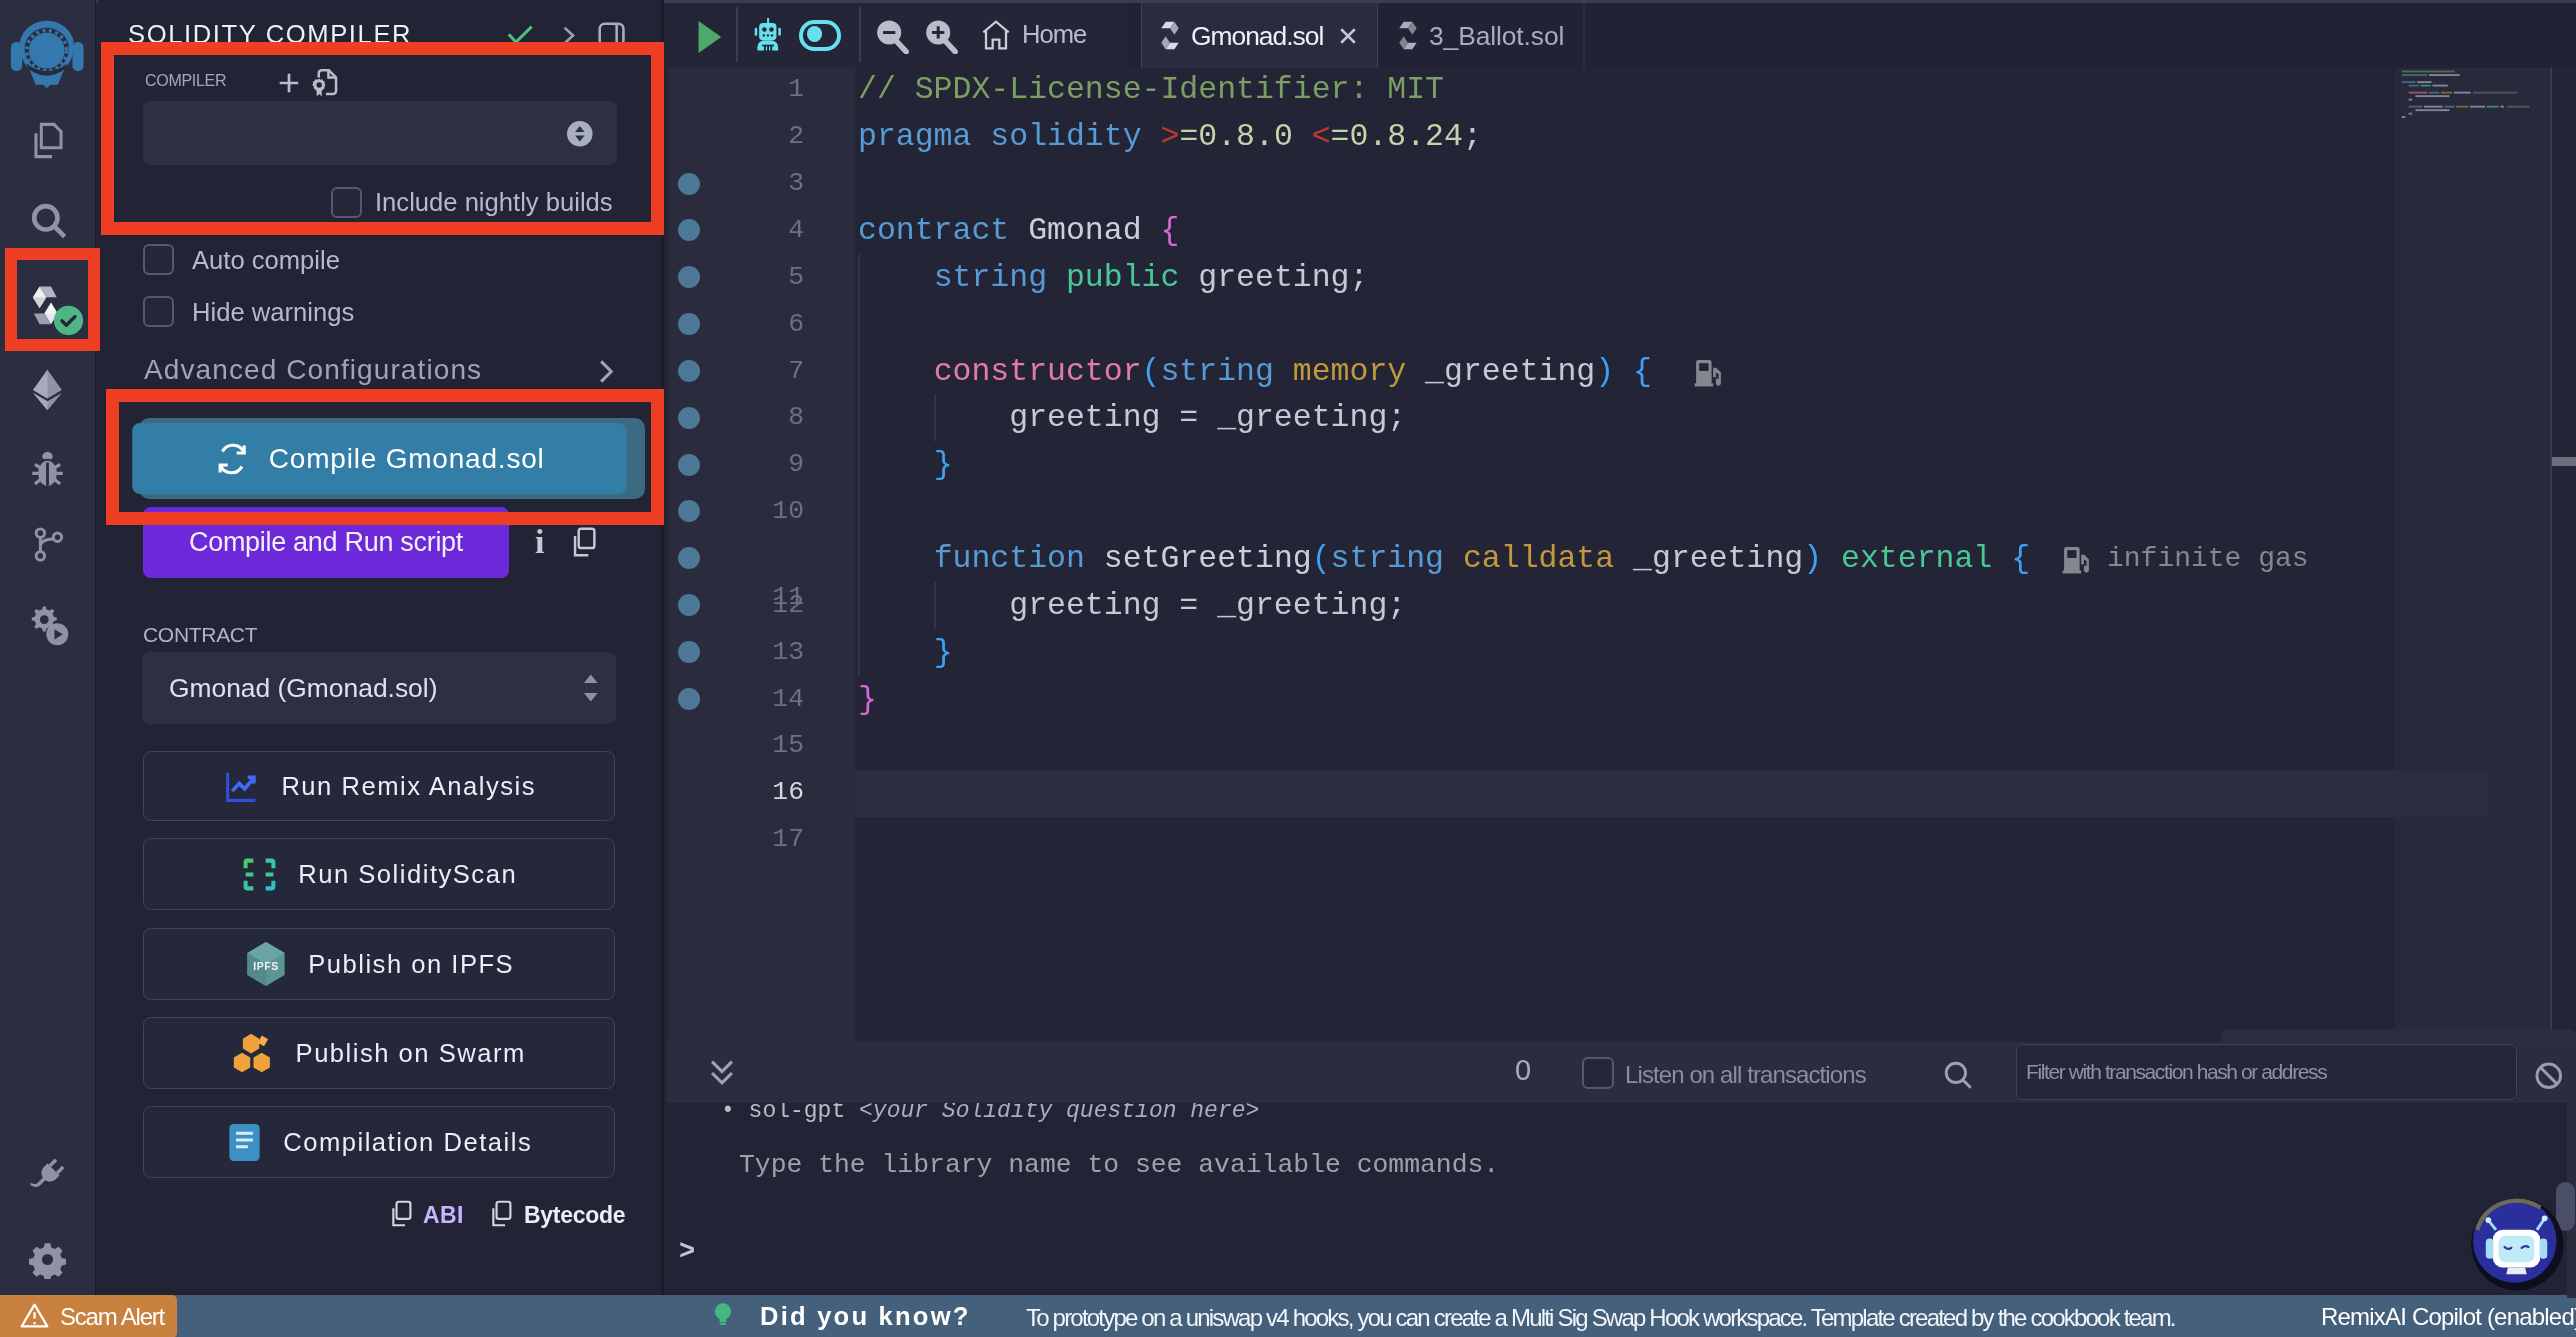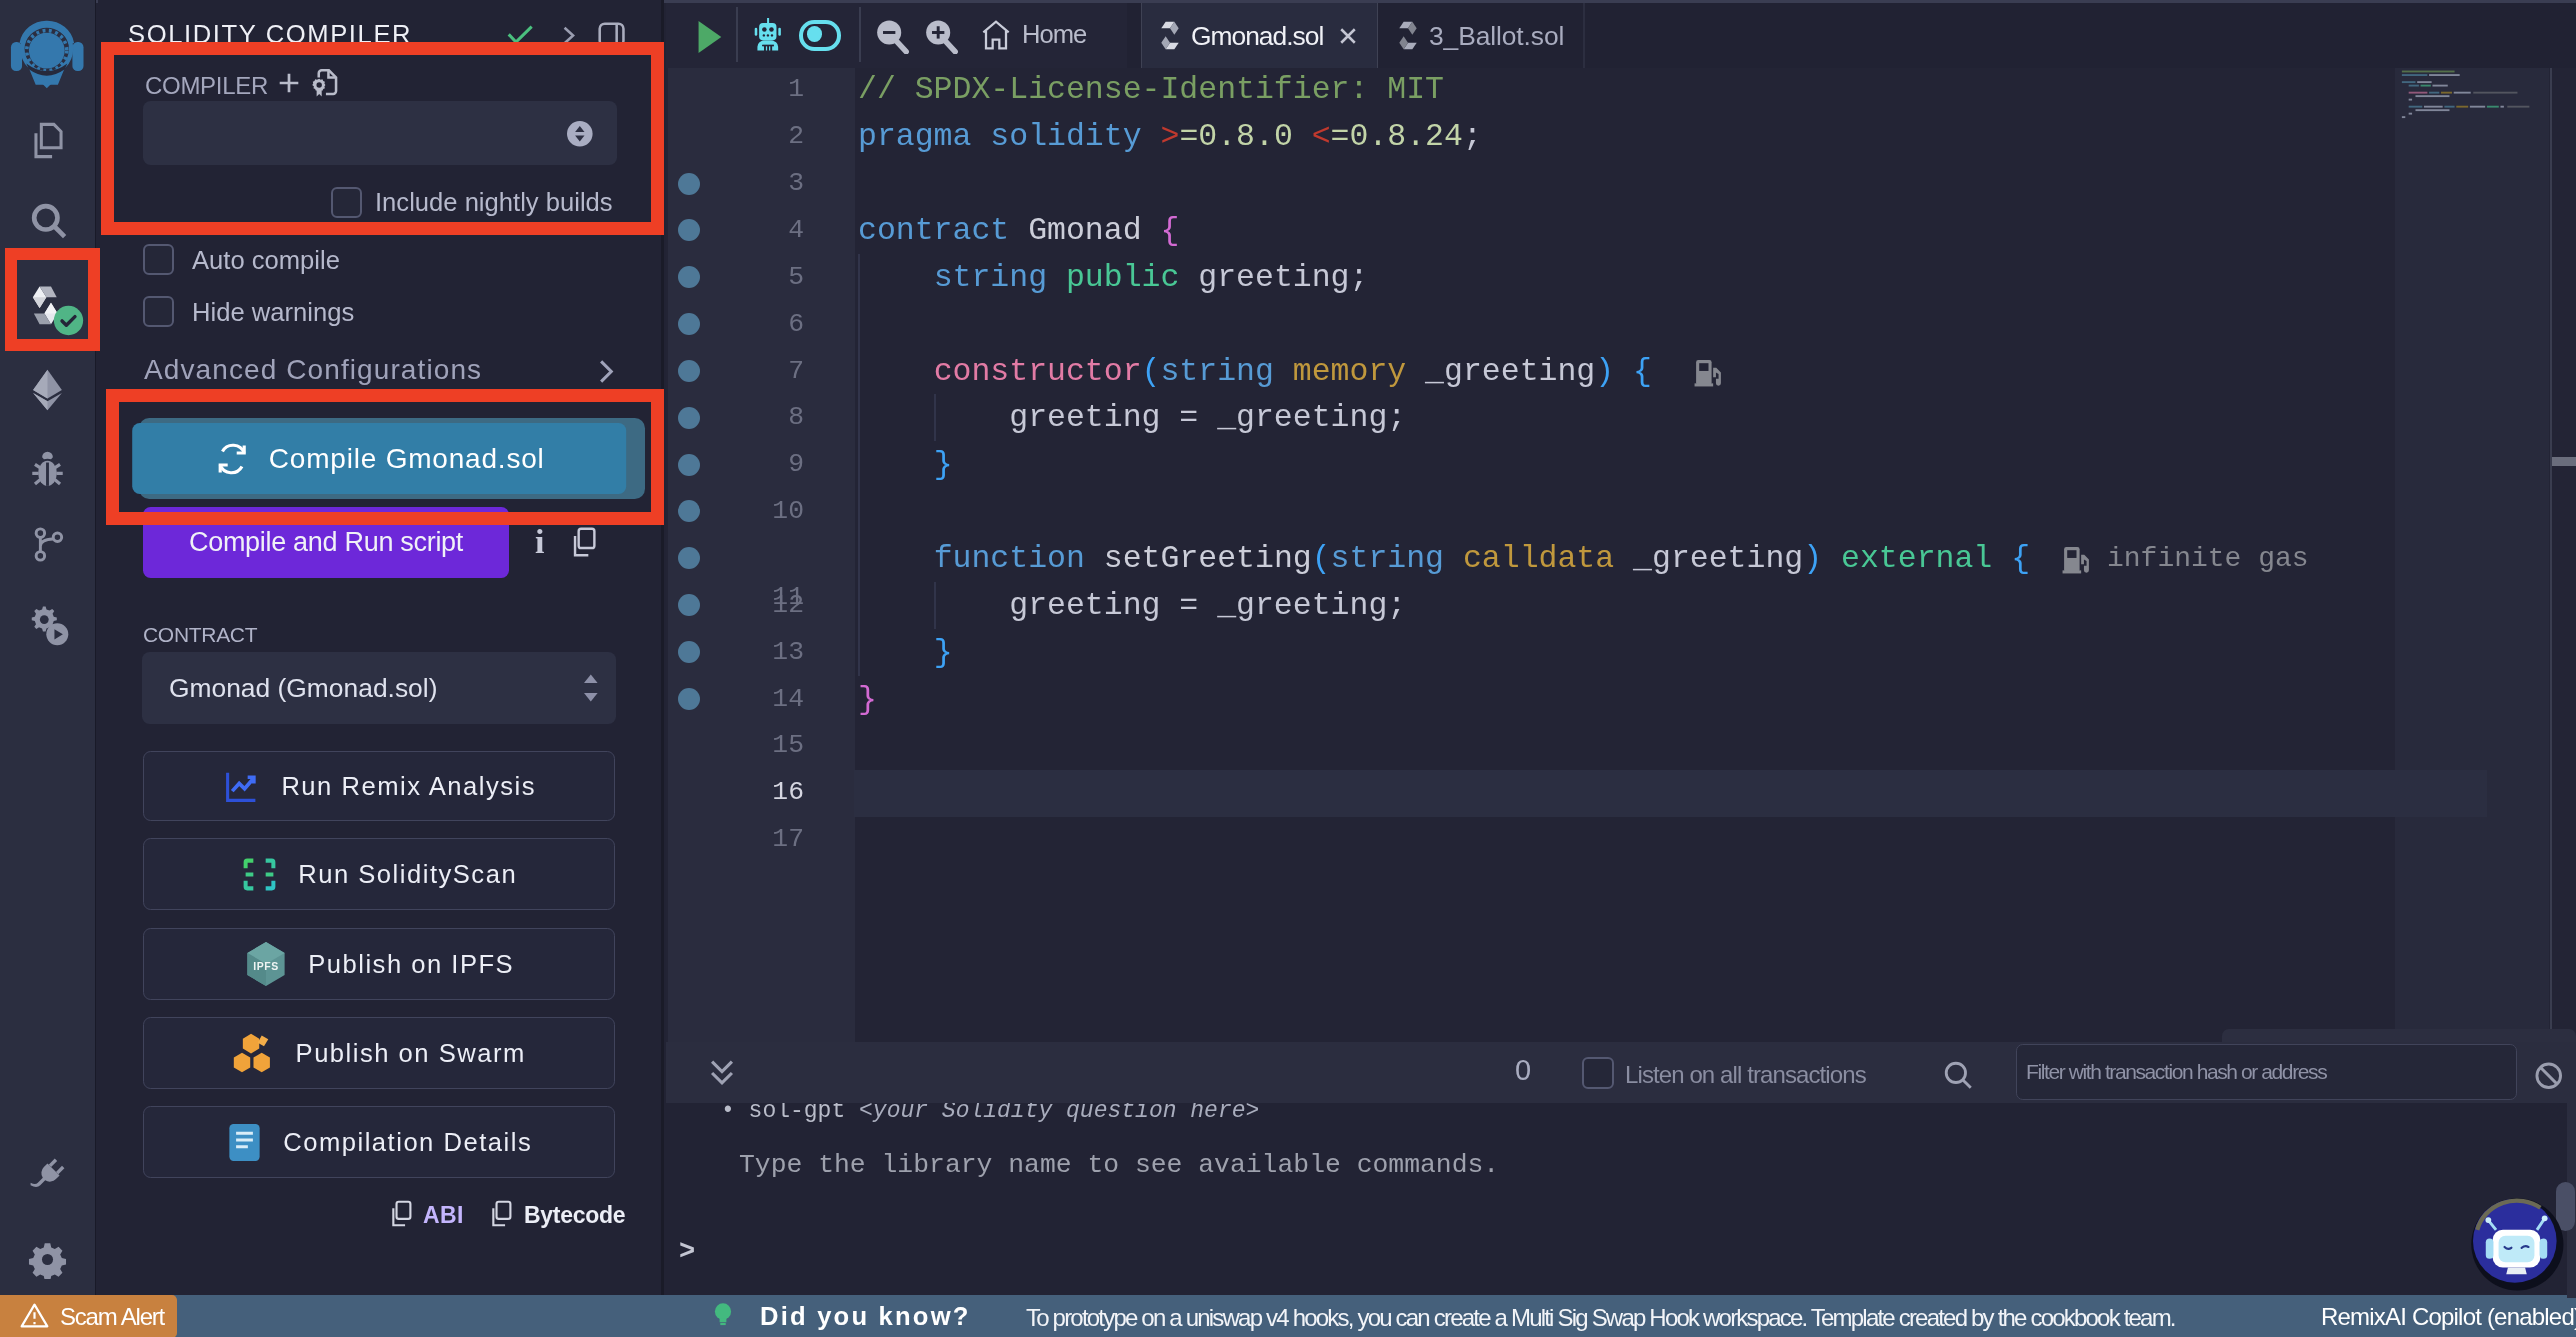--- a/index.html
+++ b/index.html
@@ -115,21 +115,21 @@
       <path d="M2 11 l8.5 9 L29 2"></path>
     </svg>
 <svg class="abs" style="left:562px;top:25.6px;" width="14.5" height="19" viewBox="0 0 17 22" fill="none" stroke="#9a9db0" stroke-width="3">
       <path d="M3 2 l10 9 l-10 9"></path>
     </svg>
 <svg class="abs" style="left:598px;top:22px;" width="28" height="25.6" viewBox="0 0 33 30" fill="none" stroke="#aaadbe" stroke-width="3">
   <rect x="2" y="2" width="28" height="26" rx="6"></rect>
   <path d="M22 3 v24"></path>
 </svg>
 
-<div class="abs" style="left:145px;top:72px;font-size:24px;letter-spacing:-0.3px;color:#a4a7bd;">COMPILER</div>
+<div class="abs" style="left:145px;top:72px;font-size:16px;letter-spacing:-0.3px;color:#a4a7bd;">COMPILER</div>
 <svg class="abs" style="left:278px;top:72px;" width="22" height="22" viewBox="0 0 26 26" stroke="#b9bcca" stroke-width="3.2" fill="none">
       <path d="M13 2 v22 M2 13 h22"></path>
     </svg>
 <svg class="abs" style="left:312px;top:68px;" width="27" height="29" viewBox="0 0 32 34" fill="none" stroke="#b9bcca" stroke-width="3">
   <path d="M8 11 V6 a3.5 3.5 0 0 1 3.5 -3.5 H20 l8.5 8.5 V27 a3.5 3.5 0 0 1 -3.5 3.5 h-8.5"></path>
   <path d="M19.5 3 v8 h8.5"></path>
   <g fill="#b9bcca" stroke="none">
     <path d="M8.5 12.5 l1.8 1.2 l2.1 -.6 l.9 2 l2 .9 l-.6 2.1 l1.2 1.8 l-1.2 1.8 l.6 2.1 l-2 .9 l-.9 2 l-2.1 -.6 l-1.8 1.2 l-1.8 -1.2 l-2.1.6 l-.9 -2 l-2 -.9 l.6 -2.1 L0.3 20 l1.2 -1.8 l-.6 -2.1 l2 -.9 l.9 -2 l2.1.6 z"></path>
     <path d="M5.5 26 v7.5 l3 -2.8 l3 2.8 V26 z"></path>
   </g>

